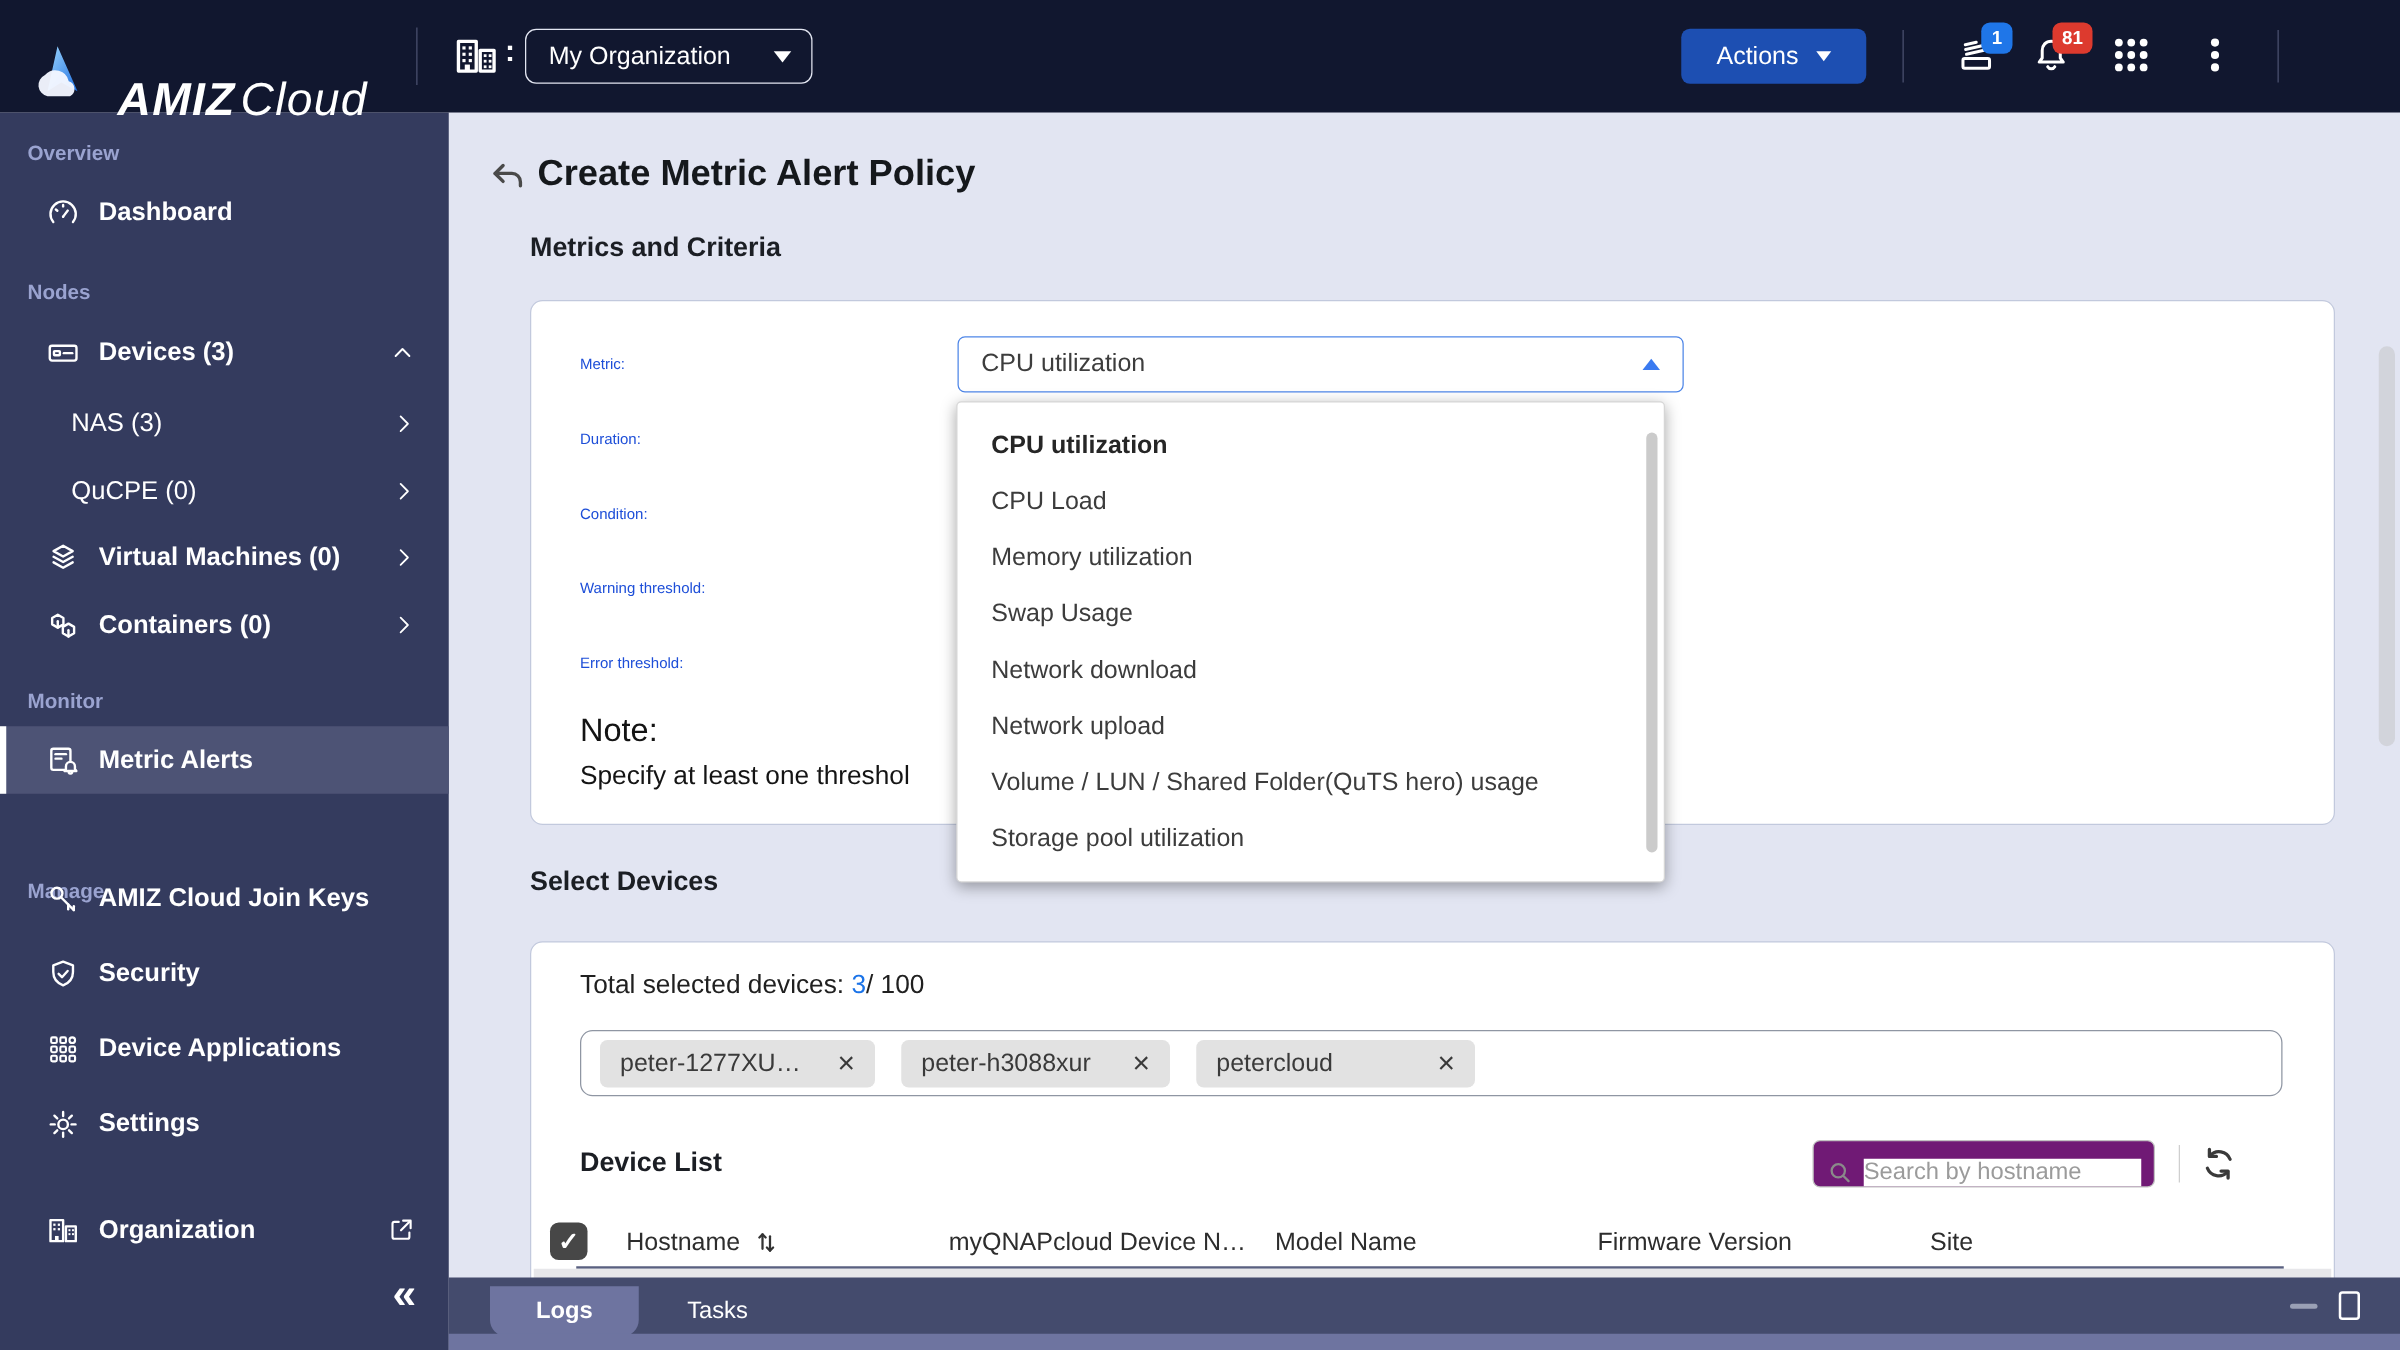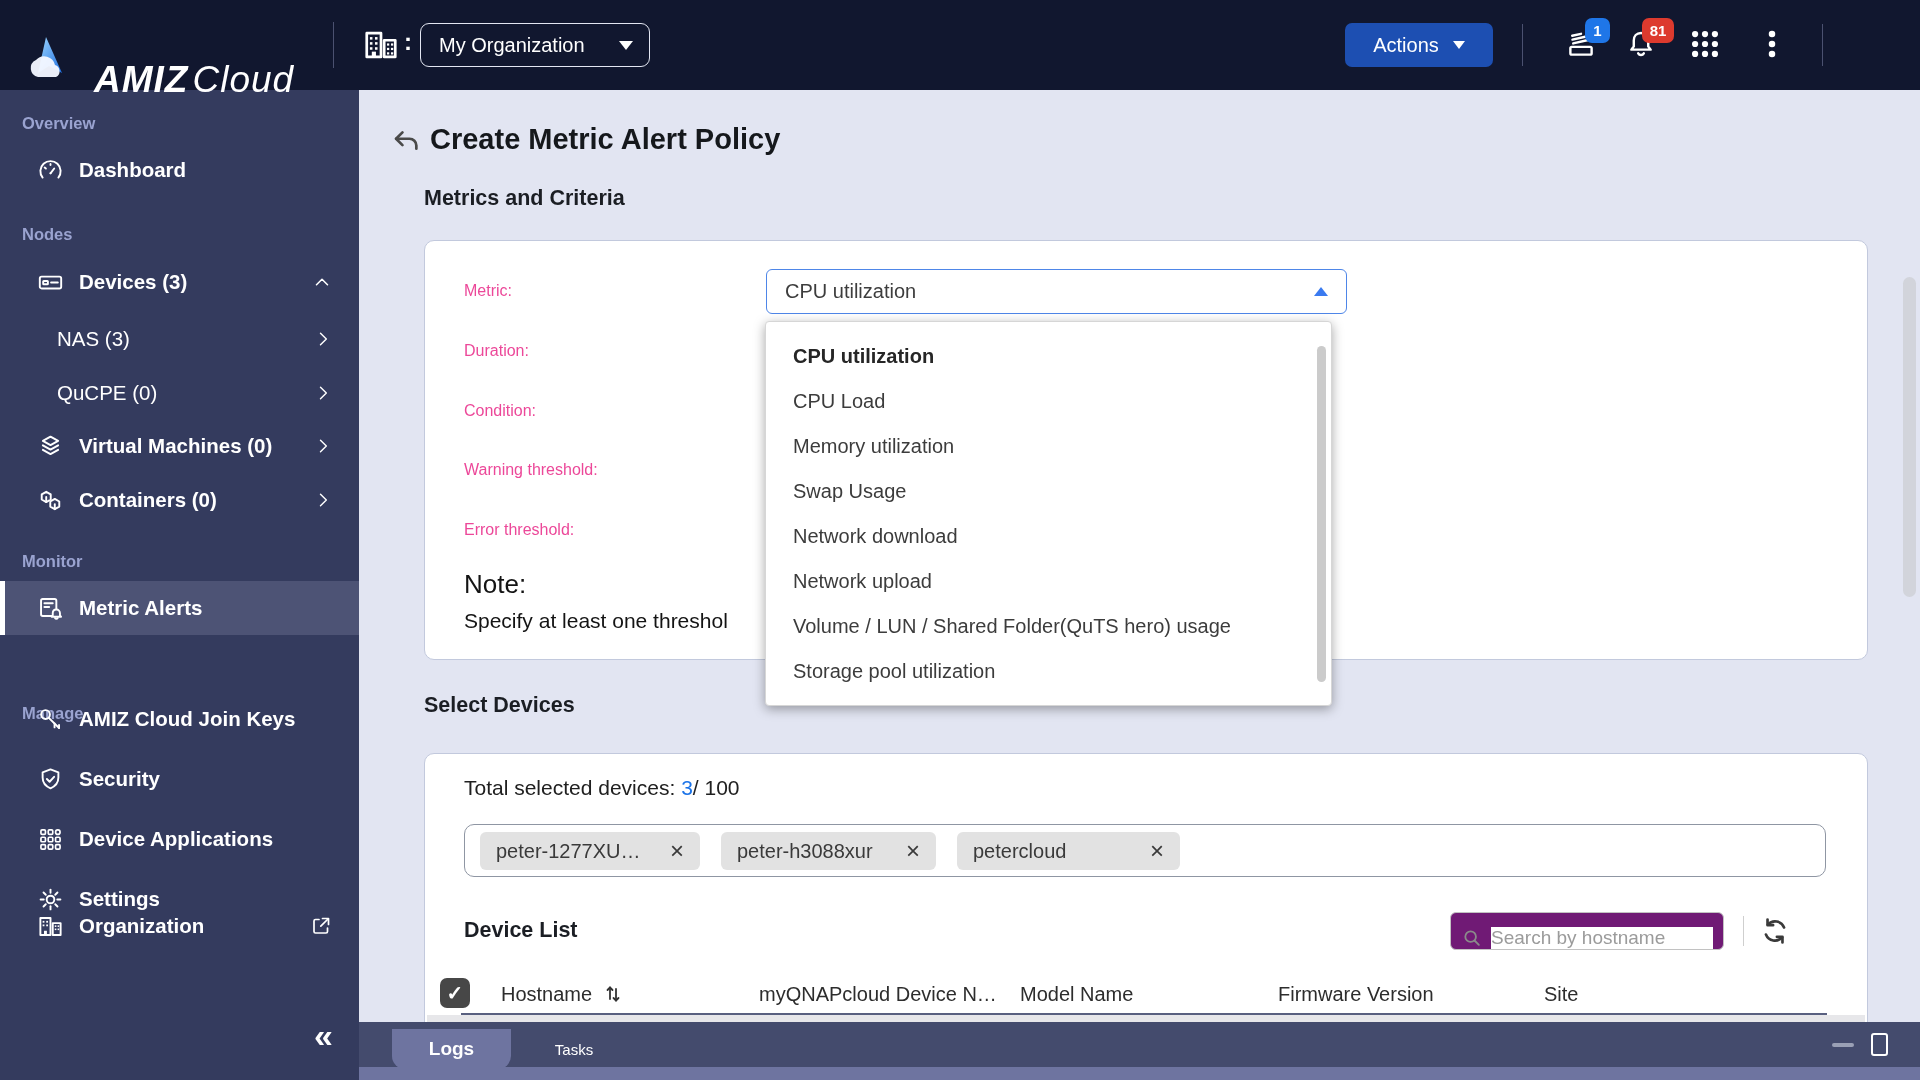--- a/index.html
+++ b/index.html
@@ -39,21 +39,21 @@
   .nav-selected-bar { position:absolute; left:0; top:0; width:5px; height:54px; background:#fff; }
   .collapse-btn { position:absolute; right:26px; top:923px; color:#fff; font-size:34px; font-weight:600; cursor:pointer; line-height:44px; }
 
   
   .main { position:absolute; left:359px; top:90px; width:1561px; height:990px; background:#e2e5f2; overflow:hidden; }
   .back-arrow { position:absolute; left:30px; top:36px; width:34px; height:34px; cursor:pointer; }
   .page-title { position:absolute; left:71px; top:33px; font-size:29px; font-weight:700; color:#15181c; }
   .sec-title { position:absolute; font-size:21.5px; font-weight:700; color:#1b1e24; }
   .card { position:absolute; background:#fff; border:1.5px solid #c2c9dd; border-radius:10px; }
   .card1 { left:65px; top:150px; width:1444px; height:420px; }
-  .flabel { position:absolute; left:39px; font-size:16px; color:#ec4899; transform:translateY(-50%); }
+  .flabel { position:absolute; left:39px; font-size:12px; color:#1d4ed8; transform:translateY(-50%); }
   .note-lab { position:absolute; left:39px; font-size:26px; color:#141414; transform:translateY(-50%); }
   .note-txt { position:absolute; left:39px; font-size:21px; color:#141414; transform:translateY(-50%); white-space:nowrap; }
   .metric-select { position:absolute; left:341px; top:28px; width:581px; height:45px; border:1.6px solid #4e86e8;
     border-radius:6px; display:flex; align-items:center; padding:0 18px; font-size:20px; color:#3d3d3d; cursor:pointer; background:#fff; }
   .metric-select .grow { flex:1; }
   .caret-up-b { width:0; height:0; border-left:7px solid transparent; border-right:7px solid transparent; border-bottom:9px solid #3a7af0; }
   .dropdown { position:absolute; left:406px; top:231px; width:567px; height:385px; background:#fff; border:1px solid #d6d6d6;
     border-radius:4px; box-shadow:0 3px 12px rgba(0,0,0,.35); z-index:40; padding-top:12px; }
   .dd-opt { height:45px; display:flex; align-items:center; padding-left:27px; font-size:20px; color:#3c3c3c; cursor:pointer; white-space:nowrap; }
   .dd-opt.sel { font-weight:700; color:#262626; }
@@ -74,21 +74,21 @@
     color:#fff; font-size:20px; font-weight:700; display:flex; align-items:center; justify-content:center; cursor:pointer; }
   .tbl-div { position:absolute; left:36px; right:40px; top:259px; height:2px; background:#596080; }
   .tbl-strip { position:absolute; left:2px; right:2px; top:261px; height:10px; background:#e7e7ea; }
   .page-scroll { position:absolute; left:1544px; top:187px; width:13px; height:320px; background:#d2d4db; border-radius:7px; z-index:45; }
 
   
   .bottombar { position:absolute; left:359px; top:1022px; width:1561px; height:58px; background:#444b6d; z-index:70; }
   .tab-logs { position:absolute; left:33px; top:7px; width:119px; height:40px; background:#6e74a0; border-radius:0 0 13px 13px;
     display:flex; align-items:center; justify-content:center; color:#fff; font-size:19px; font-weight:700; cursor:pointer; }
   .tab-tasks { position:absolute; left:160px; top:7px; width:110px; height:40px; display:flex; align-items:center; justify-content:center;
-    color:#fff; font-size:15px; cursor:pointer; }
+    color:#fff; font-size:19px; cursor:pointer; }
   .bstrip { position:absolute; left:0; bottom:0; width:100%; height:13px; background:#6e74a0; }
   .win-min { position:absolute; right:66px; top:21px; width:22px; height:4px; background:#9aa0b5; border-radius:2px; cursor:pointer; }
   .win-max { position:absolute; right:32px; top:11px; width:17px; height:23px; border:2.5px solid #fff; border-radius:3px; cursor:pointer; }
 
   svg.ic { stroke:#fff; stroke-width:1.7; fill:none; stroke-linecap:round; stroke-linejoin:round; }
   svg.ic-dark { stroke:#4a4a4a; stroke-width:1.9; fill:none; stroke-linecap:round; stroke-linejoin:round; }
 </style>
 </head>
 <body>
 
@@ -316,21 +316,21 @@
       <rect x="3.5" y="10" width="4" height="4" rx="1"></rect>
         <rect x="10" y="10" width="4" height="4" rx="1"></rect>
         <rect x="16.5" y="10" width="4" height="4" rx="1"></rect>
       <rect x="3.5" y="16.5" width="4" height="4" rx="1"></rect>
         <rect x="10" y="16.5" width="4" height="4" rx="1"></rect>
         <rect x="16.5" y="16.5" width="4" height="4" rx="1"></rect>
     </svg>
     <span>Device Applications</span>
   </div>
 
-  <div class="nav-row" style="top:814px;align-items:center;">
+  <div class="nav-row" style="top:872px;align-items:center;">
     <svg class="ic" width="27" height="27" viewBox="0 0 24 24">
       <rect x="3" y="4.5" width="9" height="15"></rect>
       <rect x="14" y="9" width="7" height="10.5"></rect>
       <g fill="#fff" stroke="none">
         <rect x="5" y="7" width="1.6" height="1.6"></rect>
           <rect x="8.2" y="7" width="1.6" height="1.6"></rect>
         <rect x="5" y="10.2" width="1.6" height="1.6"></rect>
           <rect x="8.2" y="10.2" width="1.6" height="1.6"></rect>
         <rect x="6.2" y="15.8" width="2.6" height="3.7"></rect>
         <rect x="15.8" y="11" width="1.4" height="1.4"></rect>

